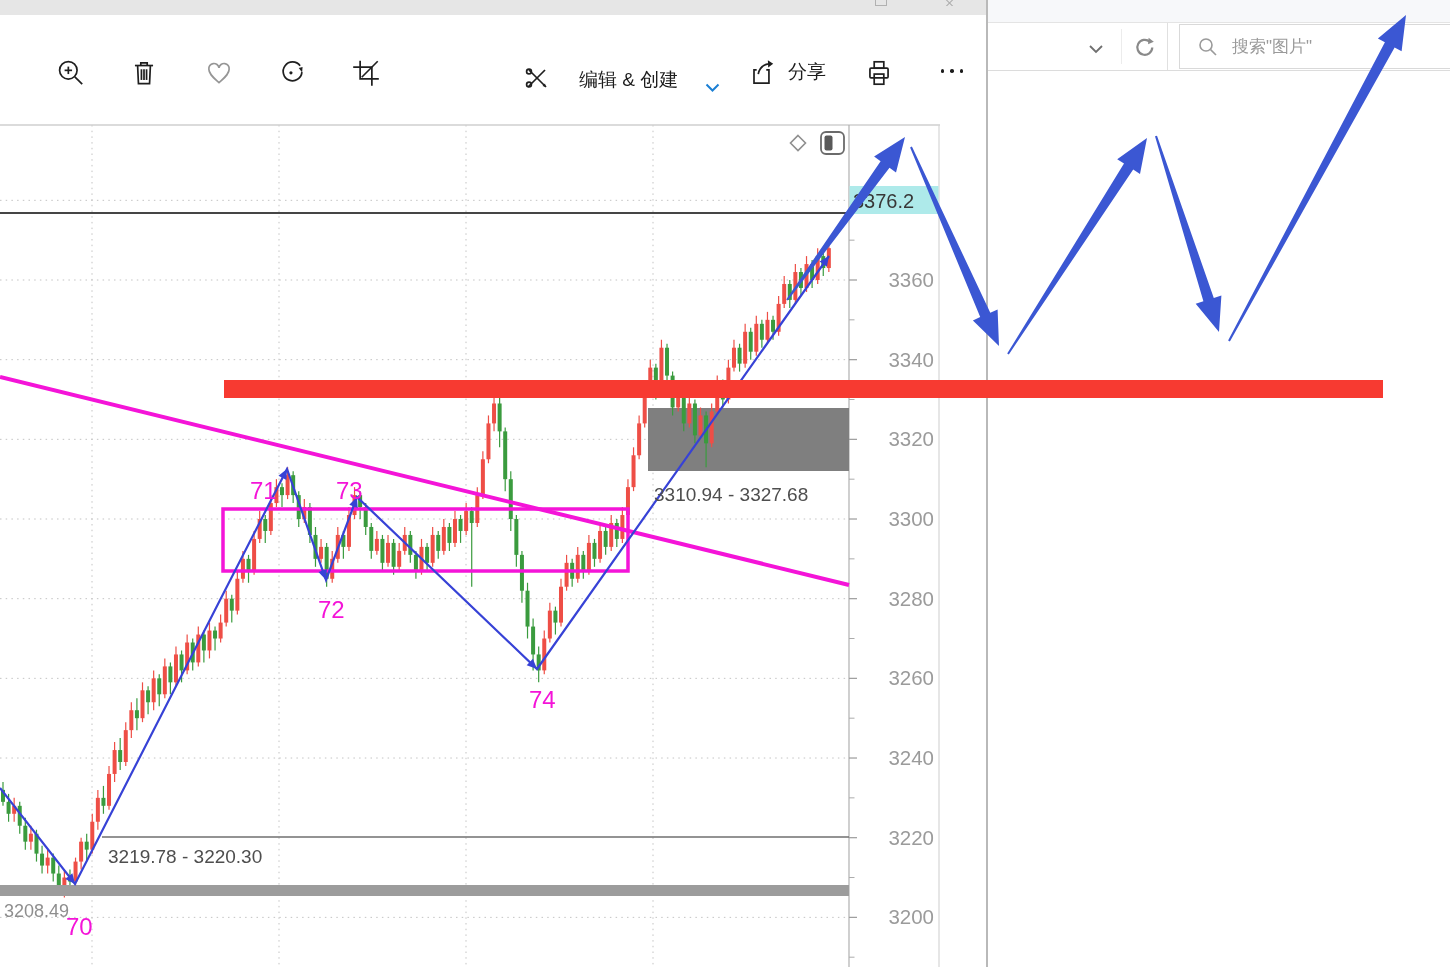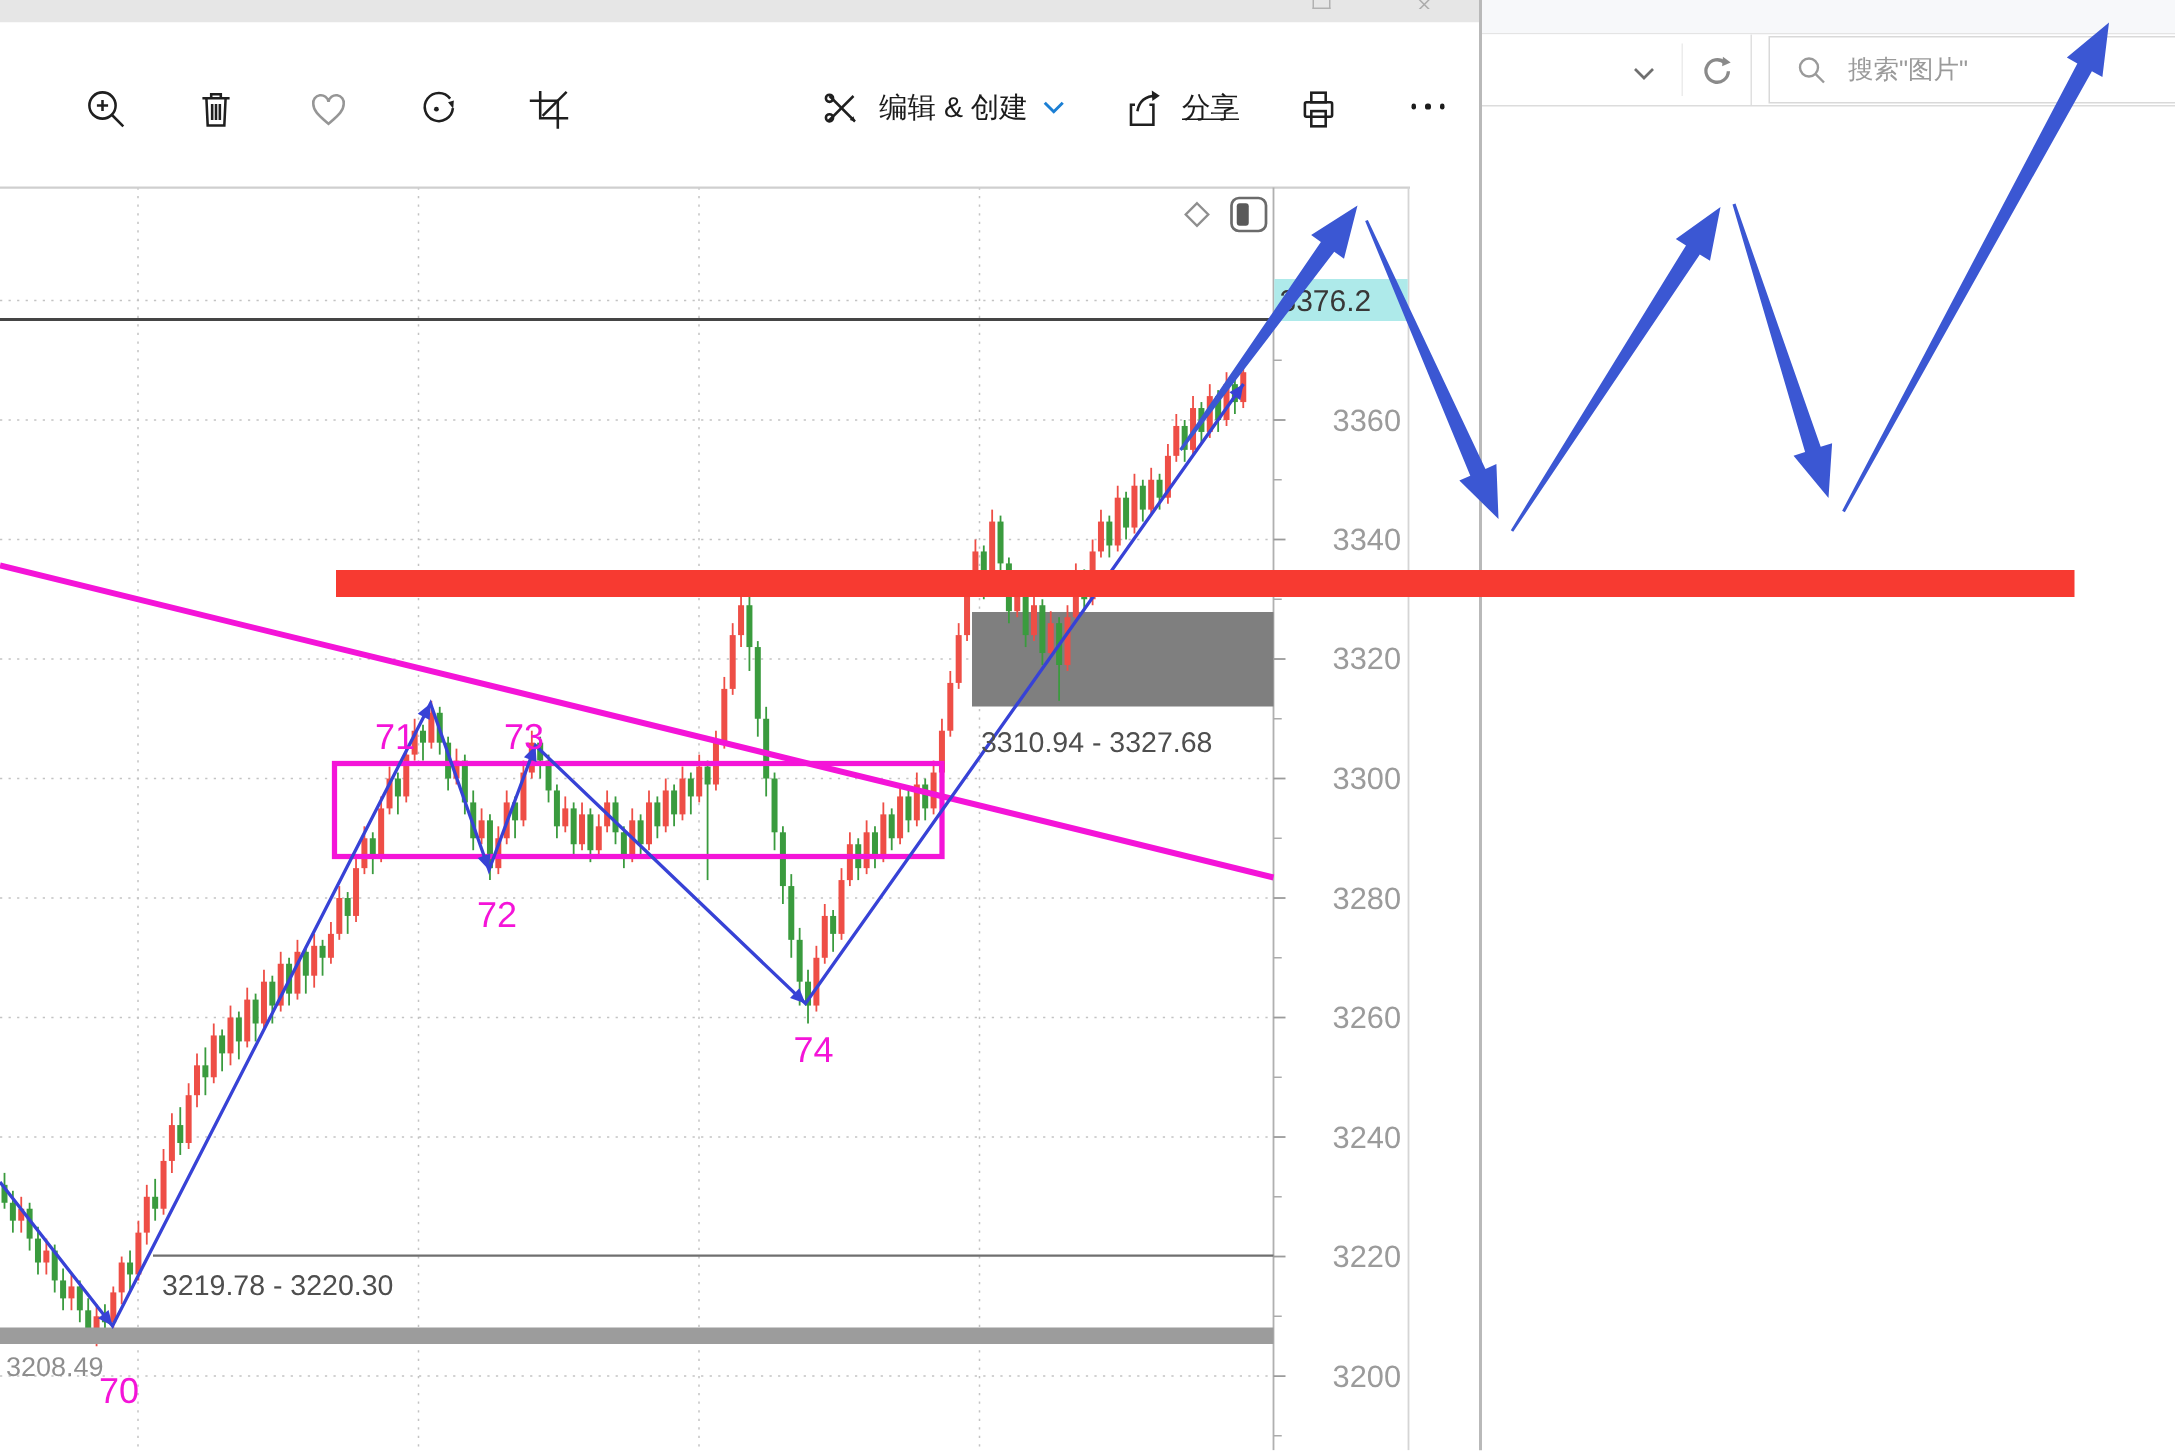--- a/index.html
+++ b/index.html
@@ -13,26 +13,26 @@
   .tb-frag-restore { position:absolute; left:875px; top:0; width:12px; height:6px;
        border:1px solid #a5a5a5; border-top:none; opacity:.8; }
   .tb-frag-close { position:absolute; left:944px; top:0; width:12px; height:6px; overflow:hidden; }
   .tb-frag-close i { position:absolute; left:5px; top:-4px; width:1px; height:14px; background:#ababab; display:block; }
   .tb-frag-close i.a { transform:rotate(45deg); } .tb-frag-close i.b { transform:rotate(-45deg); }
 
   .toolbar { position:absolute; left:0; top:15px; width:987px; height:105px; background:#fff; }
   .tbtn { position:absolute; top:38px; width:40px; height:40px; background:none; border:none;
           display:flex; align-items:center; justify-content:center; cursor:pointer; }
   .tbtn svg { display:block; }
-  .edit-create { position:absolute; left:546px; top:36px; height:42px; display:flex; align-items:center;
-                 gap:10px; background:none; border:none; font-size:19px; color:#1c1c1c; cursor:pointer;
+  .edit-create { position:absolute; left:522px; top:36px; height:42px; display:flex; align-items:flex-end;
+                 gap:27px; background:none; border:none; font-size:19px; color:#1c1c1c; cursor:pointer;
                  font-family:"Liberation Sans",sans-serif; }
   .share-btn { position:absolute; left:746px; top:36px; height:42px; display:flex; align-items:center;
                gap:10px; background:none; border:none; font-size:19px; color:#1c1c1c; cursor:pointer;
-               font-family:"Liberation Sans",sans-serif;text-decoration:underline; }
+               font-family:"Liberation Sans",sans-serif; }
   .more-dots { position:absolute; left:933px; top:44px; width:38px; height:24px; display:flex;
                align-items:center; justify-content:center; gap:6px; border:none; background:none; cursor:pointer; }
   .more-dots i { width:3.5px; height:3.5px; border-radius:50%; background:#1c1c1c; display:block; }
 
   
   .chart-image { position:absolute; left:0; top:120px; width:940px; height:847px; background:#fff; }
 
   
   .win-divider { position:absolute; left:986px; top:0; width:2px; height:967px; background:#b9b9b9; }
 

